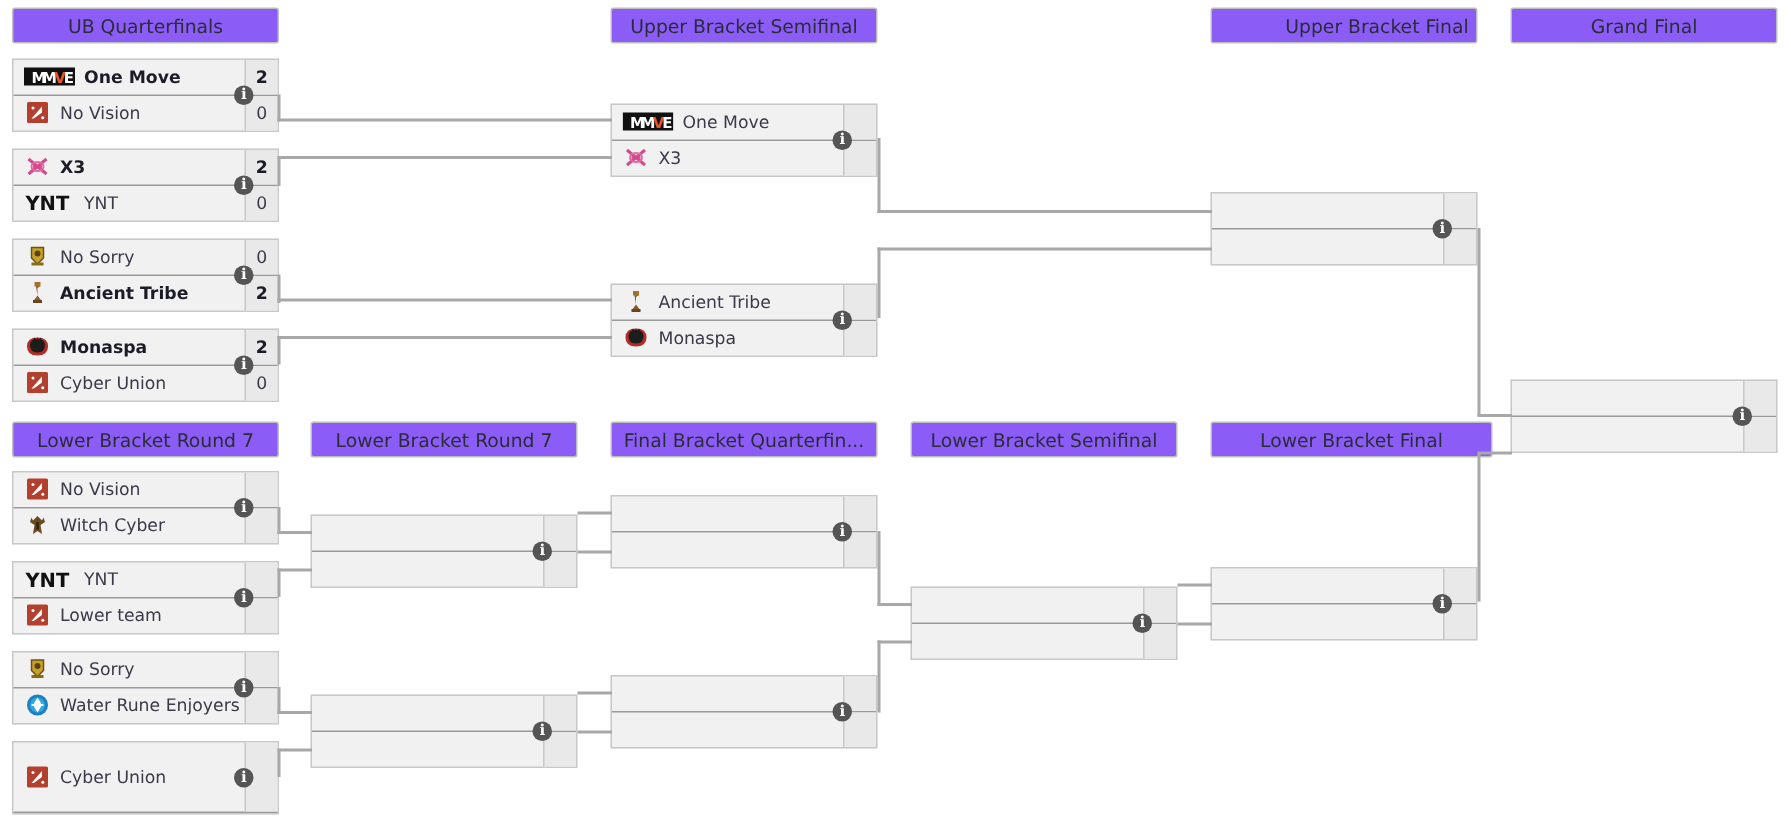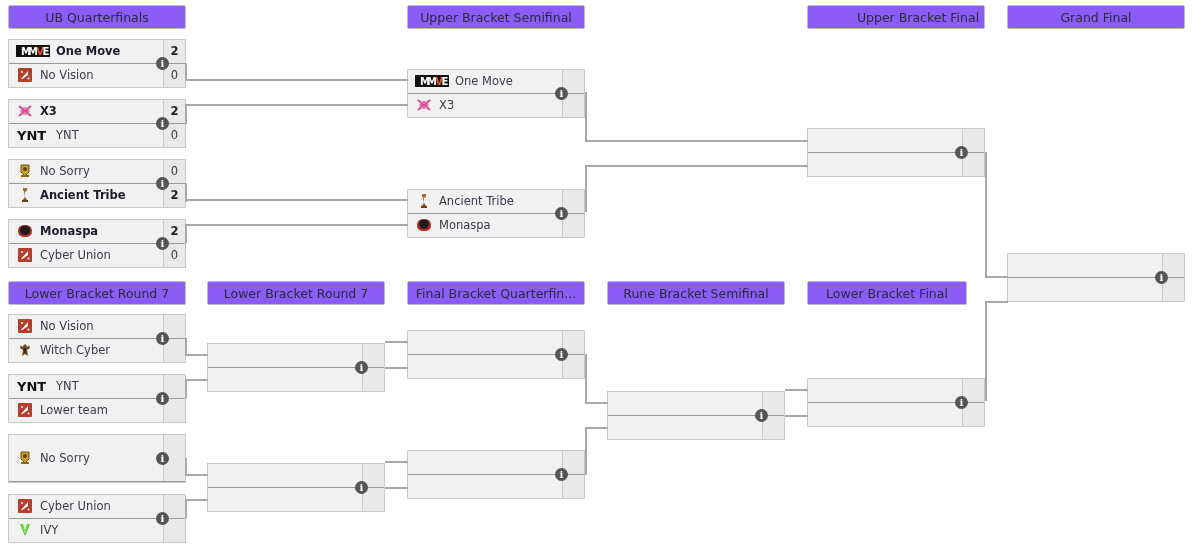--- a/index.html
+++ b/index.html
@@ -127,22 +127,22 @@
 <div id="bracket">
 
   <div class="round-header" style="left:8px;top:5px;width:178px;">UB Quarterfinals</div>
   <div class="round-header" style="left:407px;top:5px;width:178px;">Upper Bracket Semifinal</div>
   <div class="round-header" style="left:807px;top:5px;width:178px;padding-left:48px;">Upper Bracket Final</div>
   <div class="round-header" style="left:1007px;top:5px;width:178px;">Grand Final</div>
 
   <div class="round-header" style="left:8px;top:281px;width:178px;">Lower Bracket Round 7</div>
   <div class="round-header" style="left:207px;top:281px;width:178px;">Lower Bracket Round 7</div>
   <div class="round-header" style="left:407px;top:281px;width:178px;">Final Bracket Quarterfin...</div>
-  <div class="round-header" style="left:607px;top:281px;width:178px;">Rune Bracket Semifinal</div>
-  <div class="round-header" style="left:807px;top:281px;width:160px;">Lower Bracket Final</div>
+  <div class="round-header" style="left:607px;top:281px;width:178px;">Lower Bracket Semifinal</div>
+  <div class="round-header" style="left:807px;top:281px;width:188px;">Lower Bracket Final</div>
 
   <div class="ln v" style="left:185px;top:63px;height:18px;"></div>
   <div class="ln h" style="left:185px;top:79px;width:223px;"></div>
 
   <div class="ln v" style="left:185px;top:105px;height:19px;"></div>
   <div class="ln h" style="left:185px;top:104px;width:223px;"></div>
 
   <div class="ln v" style="left:185px;top:183px;height:19px;"></div>
   <div class="ln h" style="left:185px;top:199px;width:223px;"></div>
 
@@ -472,50 +472,52 @@
           <svg viewBox="0 0 18 16">
               <path d="M5 2 L13 2 L13 9 L9 13 L5 9 Z" fill="#c8a12a" stroke="#6b5210" stroke-width="1"></path>
               <circle cx="9" cy="6" r="2" fill="#5a4410"></circle>
               <rect x="5" y="12" width="8" height="2" fill="#8a6a14"></rect>
             </svg>
         </span>
         <span class="oppname">No Sorry</span>
       </div>
       <div class="score"></div>
     </div>
+    <div class="row">
+      <div class="opp">
+        <span class="logo">
+          <svg viewBox="0 0 18 16">
+              <circle cx="9" cy="8" r="7" fill="#1f7fc4"></circle>
+              <circle cx="9" cy="8" r="5" fill="#2ea8e0"></circle>
+              <path d="M9 3 L12 8 L9 13 L6 8 Z" fill="#fff"></path>
+              <path d="M5 8 L13 8" stroke="#fff" stroke-width="1.2"></path>
+            </svg>
+        </span>
+        <span class="oppname">Water Rune Enjoyers</span>
+      </div>
+      <div class="score"></div>
+    </div>
     <div class="info" style="right:16px;top:17px;">i</div>
   </div>
 
   <div class="match" style="left:8px;top:494px;width:178px;height:49px;">
     <div class="row top">
       <div class="opp">
         <span class="logo">
           <svg viewBox="0 0 18 16">
               <rect x="2" y="1" width="14" height="14" rx="1" fill="#b3402f"></rect>
               <path d="M5 12 L12 4 L12 8 L6.5 12 Z" fill="#fff"></path>
               <circle cx="6" cy="5" r="1" fill="#fff"></circle>
               <circle cx="12.5" cy="11.5" r="1" fill="#fff"></circle>
             </svg>
         </span>
         <span class="oppname">Cyber Union</span>
       </div>
       <div class="score"></div>
     </div>
-    <div class="row">
-      <div class="opp">
-        <span class="logo">
-          <svg viewBox="0 0 18 16">
-              <path d="M4 2 L9 14 L14 2 L11 2 L9 9 L7 2 Z" fill="#4cc227"></path>
-              <path d="M6 2 L9 11 L12 2" fill="none" stroke="#8ce05a" stroke-width="1"></path>
-            </svg>
-        </span>
-        <span class="oppname">IVY</span>
-      </div>
-      <div class="score"></div>
-    </div>
     <div class="info" style="right:16px;top:17px;">i</div>
   </div>
 
   <div class="match" style="left:207px;top:343px;width:178px;height:49px;">
     <div class="row top">
       <div class="opp">
         <span class="oppname"></span>
       </div>
       <div class="score"></div>
     </div>

